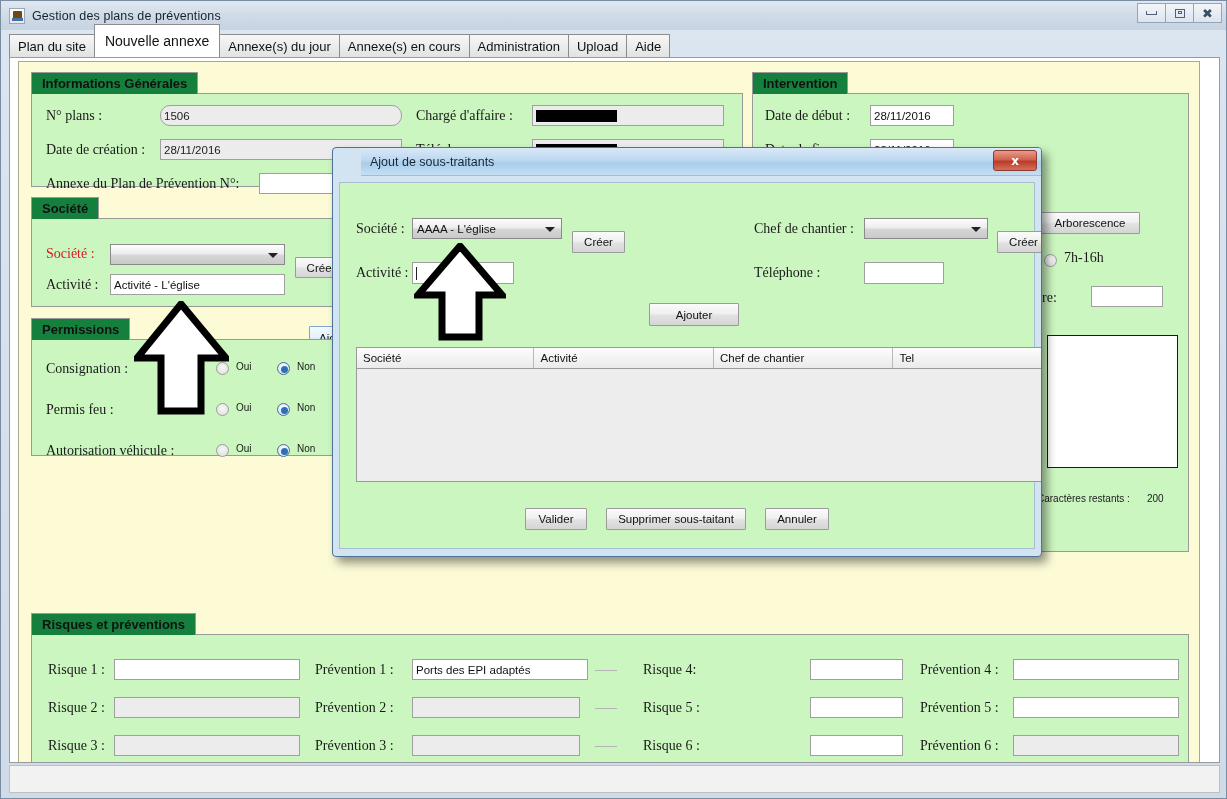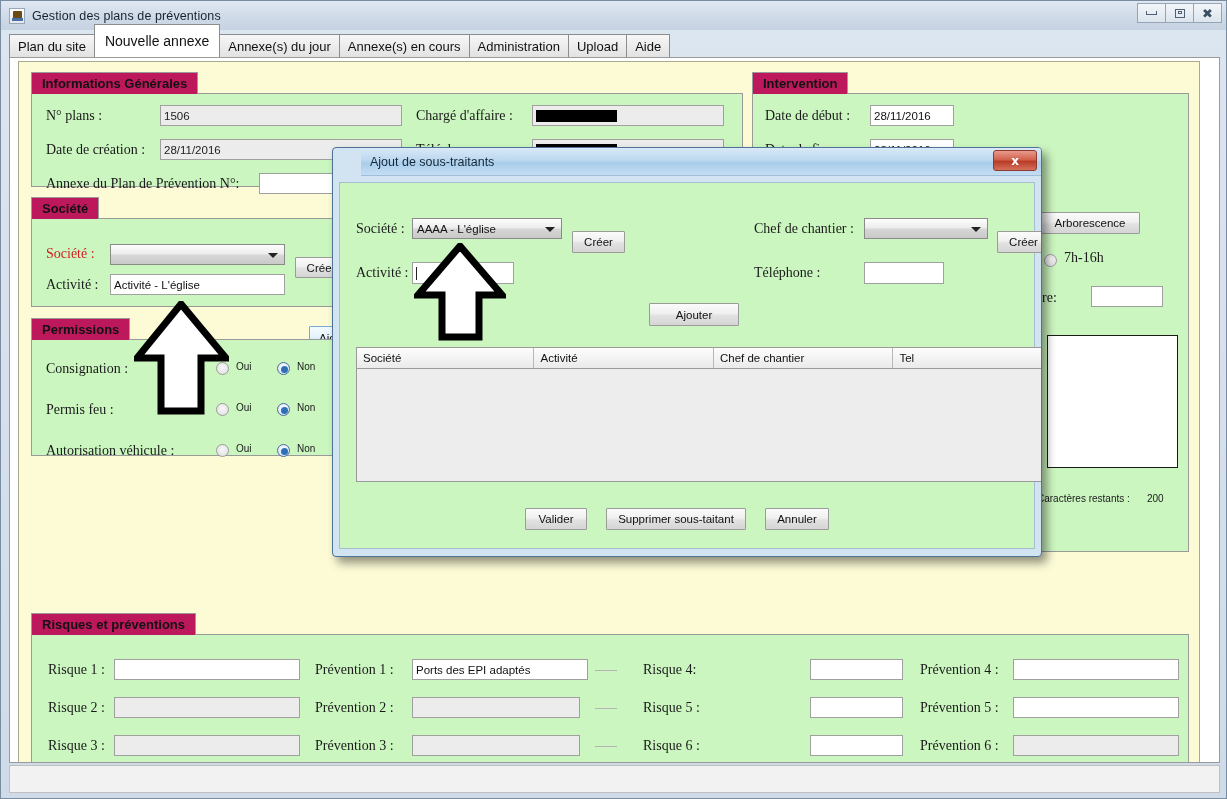--- a/index.html
+++ b/index.html
@@ -114,21 +114,21 @@
     background: #fcfbd6;
     border: 1px solid #a9a98e;
   }
 
   
   .group { position: absolute; }
   .group > .grp-tab {
     position: absolute; left: 0; top: 0;
     height: 22px;
     padding: 0 10px;
-    background: #be185d;
+    background: #15803d;
     border: 1px solid #9a9a9a;
     border-bottom: none;
     display: flex; align-items: center;
     font-size: 13px; font-weight: bold; color: #111;
     z-index: 3;
   }
   .group > .grp-body {
     position: absolute; left: 0; top: 21px; right: 0; bottom: 0;
     background: #ccf6c0;
     border: 1px solid #9a9a9a;
@@ -328,21 +328,21 @@
         </div>
     </div>
 
     <div class="content">
       <div class="panel-yellow">
 
         <div class="group" style="left:12px; top:10px; width:712px; height:115px;">
           <div class="grp-tab">Informations Générales</div>
           <div class="grp-body">
             <div class="lbl" style="left:14px; top:14px;">N° plans :</div>
-            <div class="tf disabled" style="left:128px; top:11px; width:242px; height:21px;">1506</div>
+            <div class="tf disabled" style="left:128px; top:11px; width:242px; height:21px;border-radius:10px;">1506</div>
 
             <div class="lbl" style="left:14px; top:48px;">Date de création :</div>
             <div class="tf disabled" style="left:128px; top:45px; width:242px; height:21px;">28/11/2016</div>
 
             <div class="lbl" style="left:14px; top:82px;">Annexe du Plan de Prévention N°:</div>
             <div class="tf" style="left:227px; top:79px; width:143px; height:21px;"></div>
 
             <div class="lbl" style="left:384px; top:14px;">Chargé d'affaire :</div>
             <div class="tf disabled" style="left:500px; top:11px; width:192px; height:21px;">
                 <span class="redact" style="width:81px;"></span>

